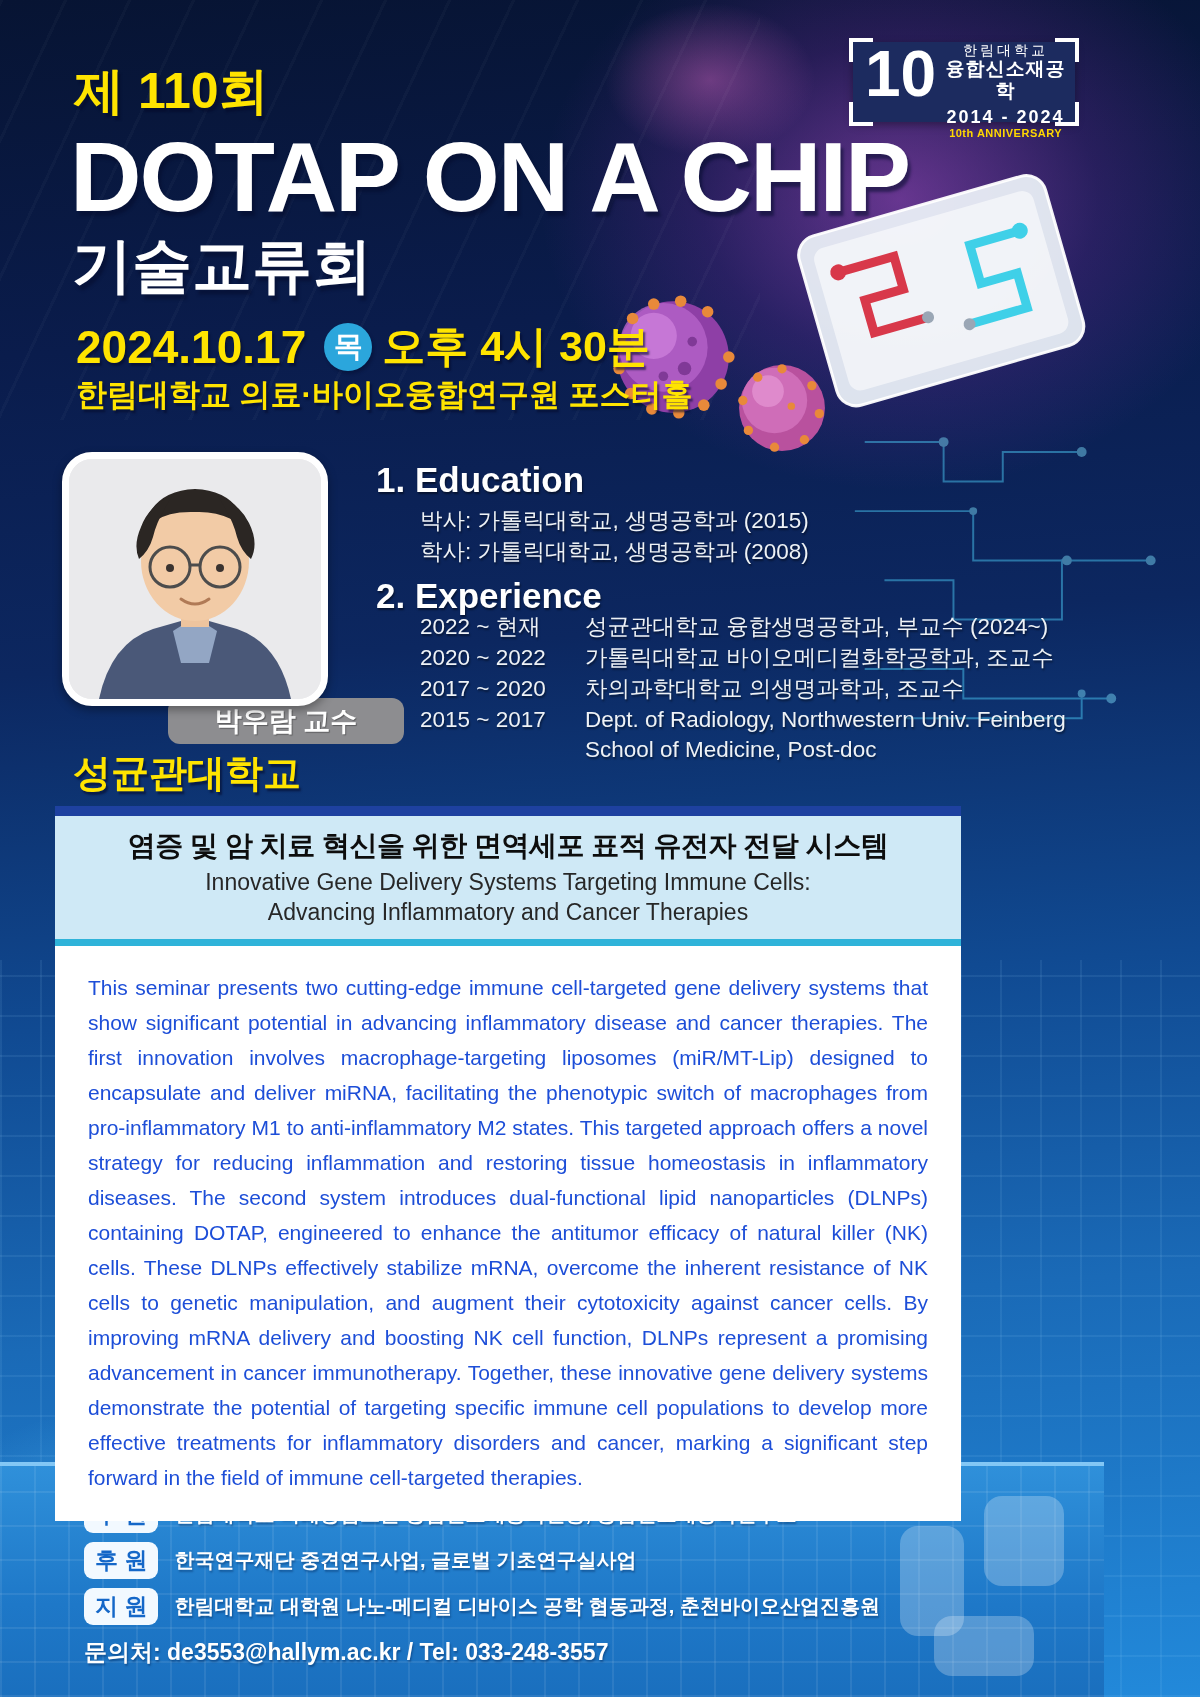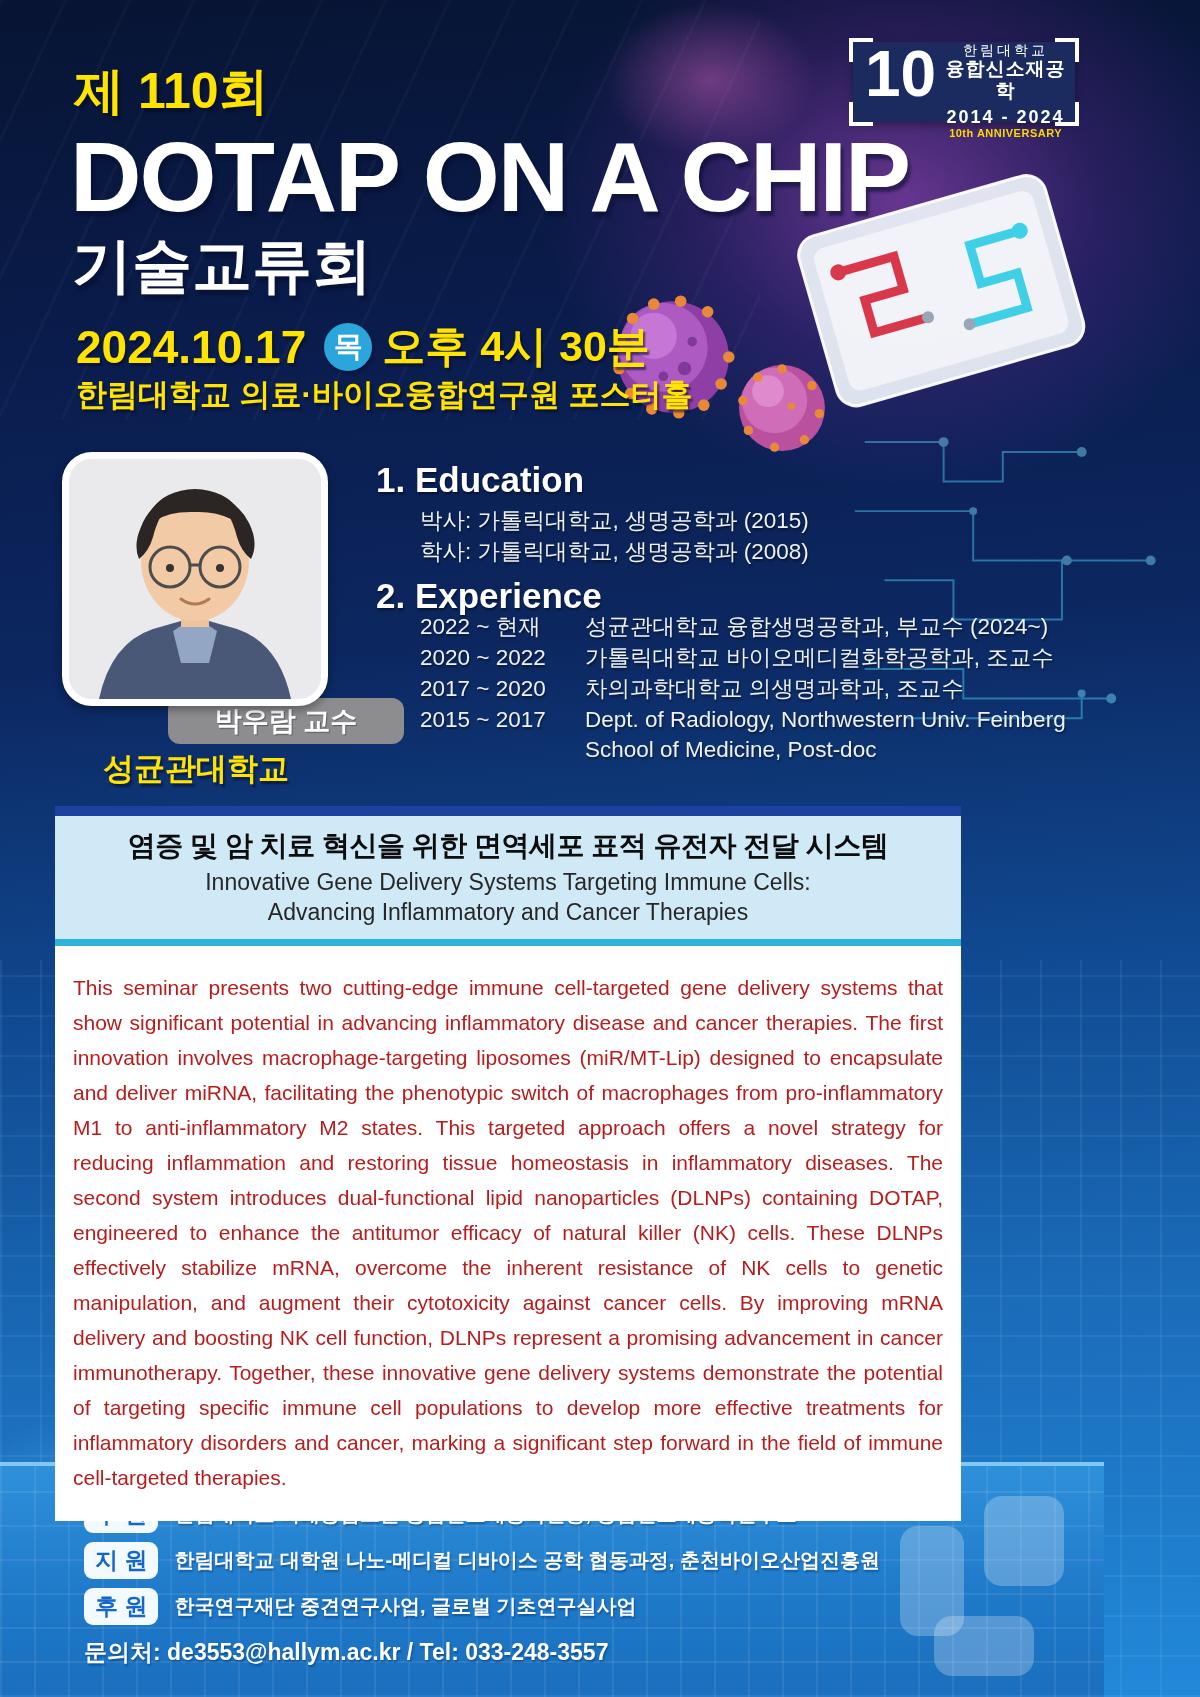--- a/index.html
+++ b/index.html
@@ -49,40 +49,40 @@
   .anniv-o1{font-size:14px;letter-spacing:3px;}
   .anniv-o2{font-size:19px;font-weight:800;letter-spacing:1px;}
   .anniv-years{font-size:18px;font-weight:700;letter-spacing:2px;margin-top:5px;}
   .anniv-label{font-size:11px;font-weight:800;color:#ffd800;letter-spacing:.5px;}
   
   .photo{position:absolute;left:62px;top:452px;width:252px;height:240px;border:7px solid #fff;
     border-radius:30px;overflow:hidden;z-index:4;background:#e9e9ec;box-shadow:0 4px 10px rgba(0,0,0,.35);}
   .name-label{position:absolute;left:168px;top:698px;width:236px;height:46px;background:#8d8d90;
     border-radius:12px;display:flex;align-items:center;justify-content:center;color:#fff;
     font-size:27px;font-weight:700;z-index:3;text-shadow:1px 1px 1px rgba(0,0,0,.35);}
-  .affiliation{position:absolute;left:81px;top:748px;width:230px;text-align:center;font-size:31px;
+  .affiliation{position:absolute;left:72px;top:748px;width:230px;text-align:center;font-size:38px;
     font-weight:800;color:#ffe400;text-shadow:2px 3px 2px rgba(5,12,45,.6);z-index:3;}
   
   .sec-heading{position:absolute;font-size:35px;font-weight:700;color:#ffffff;z-index:3;
     text-shadow:1px 2px 2px rgba(0,0,0,.45);}
   .edu-items{position:absolute;left:420px;top:505px;z-index:3;color:#eef2f6;font-size:22.5px;
     line-height:31px;text-shadow:1px 2px 2px rgba(0,0,0,.45);}
   .exp-rows{position:absolute;left:420px;top:612px;width:690px;z-index:3;color:#eef2f6;
     font-size:22.5px;line-height:30px;text-shadow:1px 2px 2px rgba(0,0,0,.45);}
   .exp-row{display:flex;margin-bottom:1px;}
   .exp-period{flex:0 0 165px;}
   .exp-desc{flex:1;}
   
   .mid-block{position:absolute;left:55px;top:806px;width:906px;z-index:5;}
   .banner{background:#cfe9f6;border-top:10px solid #1e41a0;border-bottom:7px solid #2fb3d9;
     text-align:center;padding:11px 16px 12px;}
   .banner-ko{font-size:28px;font-weight:800;color:#0d0d0d;letter-spacing:-.5px;}
   .banner-en{font-size:23px;color:#272727;line-height:30px;margin-top:2px;}
-  .abstract{background:#ffffff;padding:24px 18px 26px;font-size:21px;line-height:35px;
-    color:#b91c1c;text-align:justify;}
+  .abstract{background:#ffffff;padding:24px 33px 26px;font-size:21px;line-height:35px;
+    color:#1d4ed8;text-align:justify;}
   
   .footer{position:absolute;left:0;top:1462px;width:1104px;height:235px;z-index:4;
     background:linear-gradient(180deg,#2f90da 0%,#1e78c8 60%,#1a6fbe 100%);
     border-top:4px solid rgba(150,215,255,.85);box-sizing:border-box;padding:30px 0 0 84px;}
   .footer::before{content:"";position:absolute;inset:0;
     background:repeating-linear-gradient(0deg,rgba(255,255,255,.08) 0 2px,transparent 2px 34px),
                repeating-linear-gradient(90deg,rgba(255,255,255,.08) 0 2px,transparent 2px 34px);}
   .org-row{display:flex;align-items:center;margin-bottom:9px;position:relative;}
   .org-badge{background:#f2f9ff;color:#1467c8;font-size:23px;font-weight:800;padding:3px 11px;
     border-radius:9px;margin-right:16px;white-space:nowrap;}
@@ -260,23 +260,23 @@
 
   <div class="footer">
     <div class="blob" style="right:40px;top:30px;width:80px;height:90px;"></div>
     <div class="blob" style="right:140px;top:60px;width:64px;height:110px;"></div>
     <div class="blob" style="right:70px;top:150px;width:100px;height:60px;"></div>
     <div class="org-row">
       <span class="org-badge">주 관</span>
       <span class="org-text">한림대학교 미래융합스쿨 융합신소재공학전공, 융합신소재공학연구소</span>
     </div>
     <div class="org-row">
+      <span class="org-badge">후 원</span>
+      <span class="org-text">한국연구재단 중견연구사업, 글로벌 기초연구실사업</span>
+    </div>
+    <div class="org-row">
       <span class="org-badge">지 원</span>
       <span class="org-text">한림대학교 대학원 나노-메디컬 디바이스 공학 협동과정, 춘천바이오산업진흥원</span>
     </div>
-    <div class="org-row">
-      <span class="org-badge">후 원</span>
-      <span class="org-text">한국연구재단 중견연구사업, 글로벌 기초연구실사업</span>
-    </div>
     <div class="contact">문의처: de3553@hallym.ac.kr / Tel: 033-248-3557</div>
   </div>
 
 </div>
 
 </body></html>

